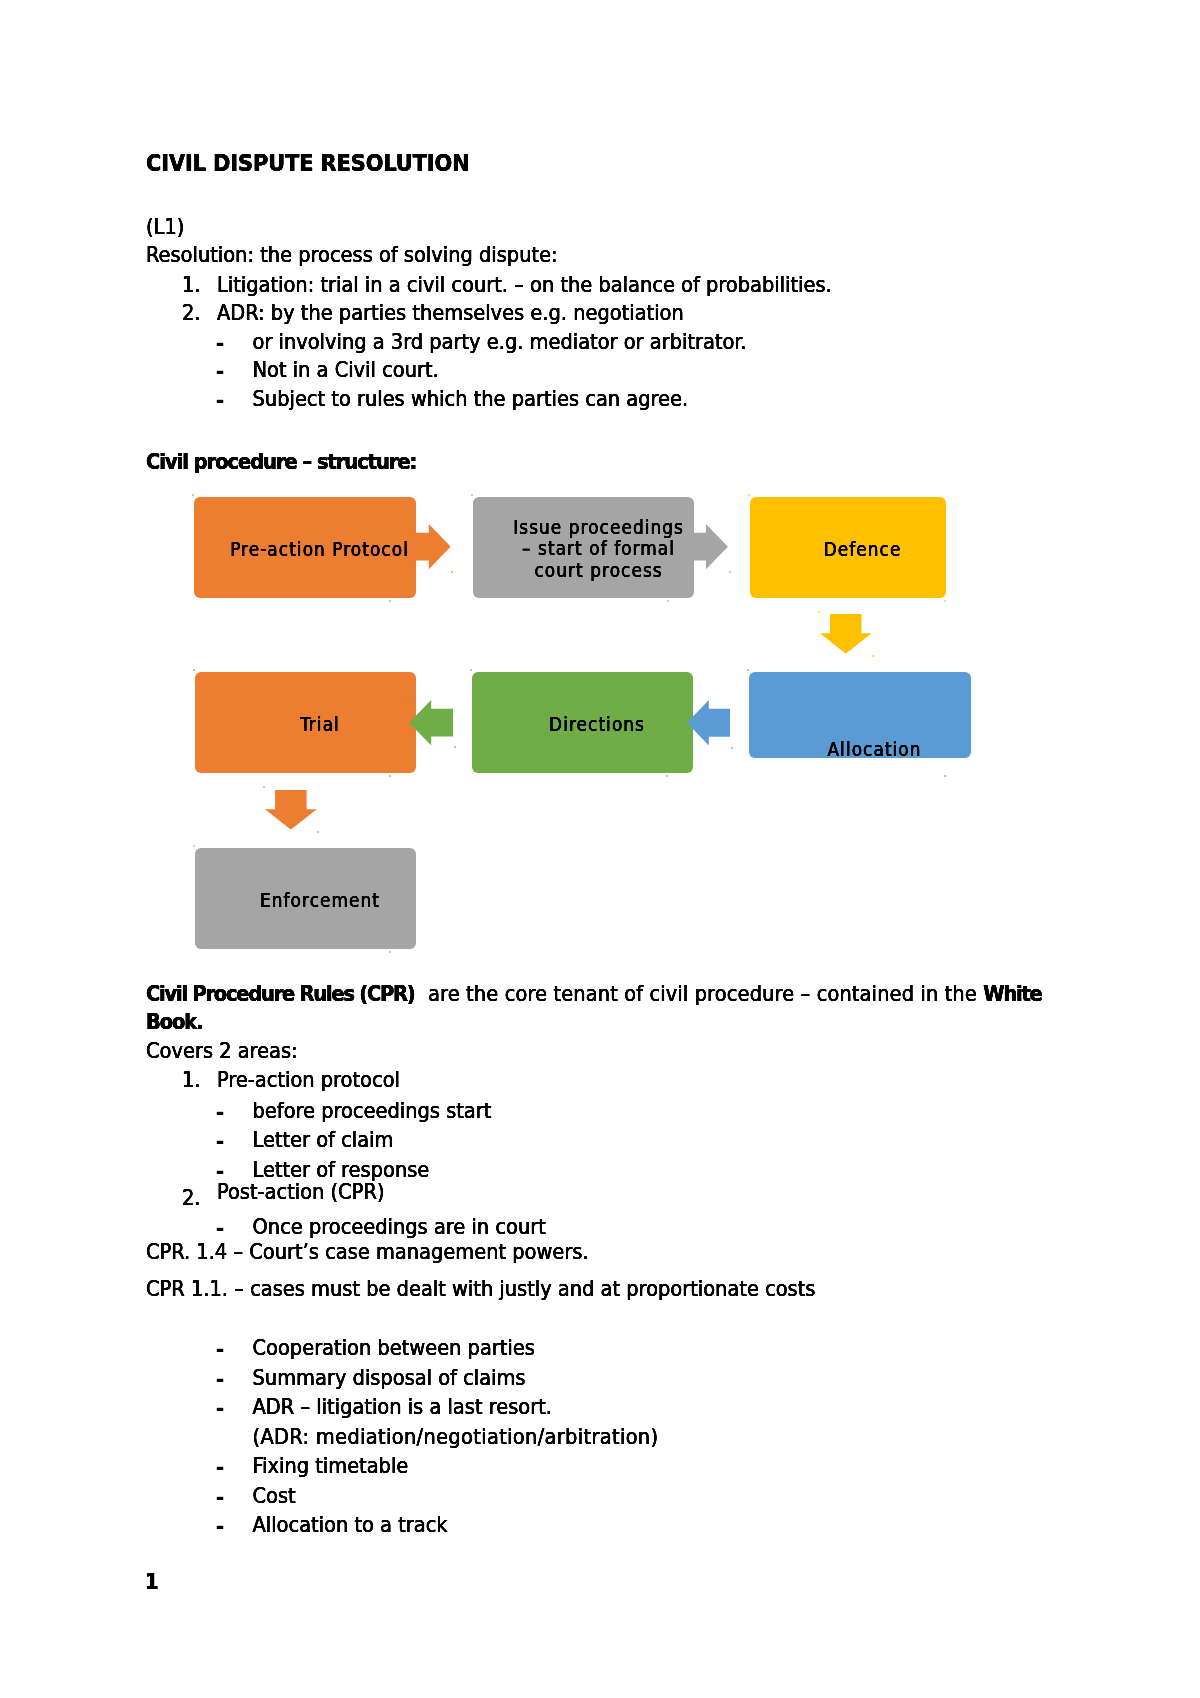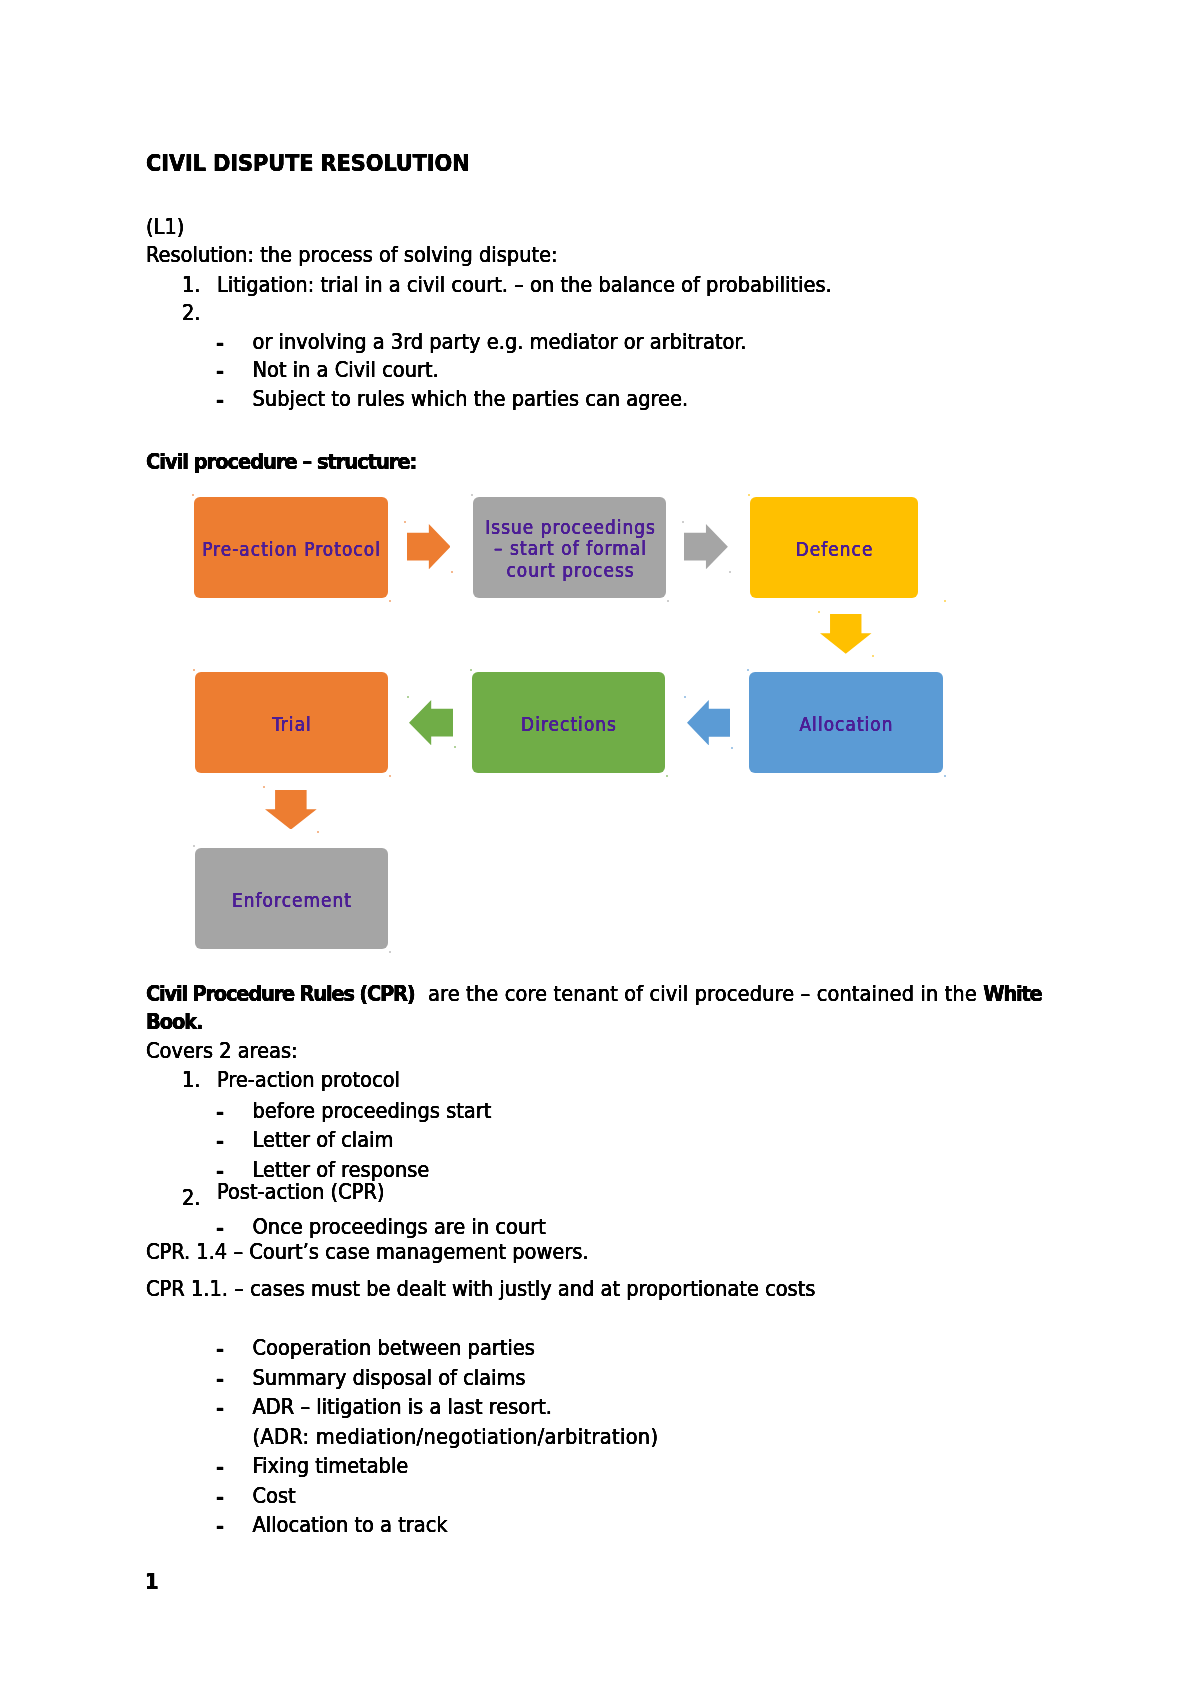--- a/index.html
+++ b/index.html
@@ -11,22 +11,22 @@
   .ln,.num,.dash,.box{transform:translateZ(0);}
   .ln,.num,.dash{text-shadow:0.17px 0 0 #000,-0.17px 0 0 #000,0 0.15px 0 #000,0 -0.15px 0 #000;}
   .ln{position:absolute;white-space:pre;font-size:21.6px;line-height:1;}
   .b{font-weight:bold;letter-spacing:-1.08px;}
   .num{position:absolute;white-space:pre;font-size:21.6px;line-height:1;}
   .dash{position:absolute;white-space:pre;font-weight:bold;font-size:21.6px;line-height:1;
         letter-spacing:-0.5px;padding-top:2px;}
 
   
   .box{position:absolute;border-radius:6px;display:flex;align-items:center;
-       justify-content:center;text-align:center;color:#4c1d95;
-       font-size:18.8px;letter-spacing:1.08px;line-height:20.8px;}
+       justify-content:center;text-align:center;color:#000000;
+       font-size:18.8px;letter-spacing:1.08px;line-height:20.8px;padding-left:28px;}
   .box span{display:block;margin-right:-1.08px;position:relative;top:2.5px;transform:translateZ(0);text-shadow:0.25px 0 0 currentColor,-0.25px 0 0 currentColor,0 0.2px 0 currentColor,0 -0.2px 0 currentColor;}
   .box.multi{line-height:21.7px;}
   .box.multi span{top:0.9px;}
   .arrow{position:absolute;}
   .title{left:146px;top:151.4px;font-size:23.2px;letter-spacing:-0.07px;}
   .sub{letter-spacing:-1.0px;}
   .b2{font-weight:bold;letter-spacing:-1.2px;}
   .rg{letter-spacing:0.12px;margin-left:8px;}
 </style>
 </head>
@@ -35,20 +35,21 @@
 <div id="page">
 
   <div class="ln b title">CIVIL DISPUTE RESOLUTION</div>
 
   <div class="ln" style="left:146px;top:215.6px">(L1)</div>
   <div class="ln" style="left:146px;top:244.4px">Resolution: the process of solving dispute:</div>
 
   <div class="num" style="left:182px;top:274.1px">1.</div>
   <div class="ln" style="left:217px;top:274.1px">Litigation: trial in a civil court. – on the balance of probabilities.</div>
   <div class="num" style="left:182px;top:302.3px">2.</div>
+  <div class="ln" style="left:217px;top:302.3px">ADR: by the parties themselves e.g. negotiation</div>
 
   <div class="dash" style="left:216px;top:330.5px">-</div>
   <div class="ln" style="left:252.5px;top:330.5px">or involving a 3rd party e.g. mediator or arbitrator.</div>
   <div class="dash" style="left:216px;top:359.3px">-</div>
   <div class="ln" style="left:252.5px;top:359.3px">Not in a Civil court.</div>
   <div class="dash" style="left:216px;top:387.9px">-</div>
   <div class="ln" style="left:252.5px;top:387.9px">Subject to rules which the parties can agree.</div>
 
   <div class="ln b sub" style="left:146px;top:451.2px">Civil procedure – structure:</div>
 
@@ -59,21 +60,21 @@
       <div class="box multi" style="left: 473px; top: 497px; width: 193px; height: 101px; background: rgb(165, 165, 165);">
         <span>
           <span>Issue proceedings</span>
           <span>– start of formal</span>
           <span>court process</span>
         </span>
       </div>
       <div class="box" style="left: 750px; top: 497px; width: 168px; height: 101px; background: rgb(255, 192, 0);">
         <span>Defence</span>
       </div>
-      <div class="box" style="left: 749px; top: 672px; width: 194px; height: 101px; background: rgb(91, 155, 213);">
+      <div class="box" style="left: 749px; top: 672px; width: 194px; height: 86px; background: rgb(91, 155, 213); align-items: flex-end;">
         <span>Allocation</span>
       </div>
       <div class="box" style="left: 472px; top: 672px; width: 193px; height: 101px; background: rgb(112, 173, 71);">
         <span>Directions</span>
       </div>
       <div class="box" style="left: 195px; top: 672px; width: 193px; height: 101px; background: rgb(237, 125, 49);">
         <span>Trial</span>
       </div>
       <div class="box" style="left: 195px; top: 848px; width: 193px; height: 101px; background: rgb(165, 165, 165);">
         <span>Enforcement</span>

